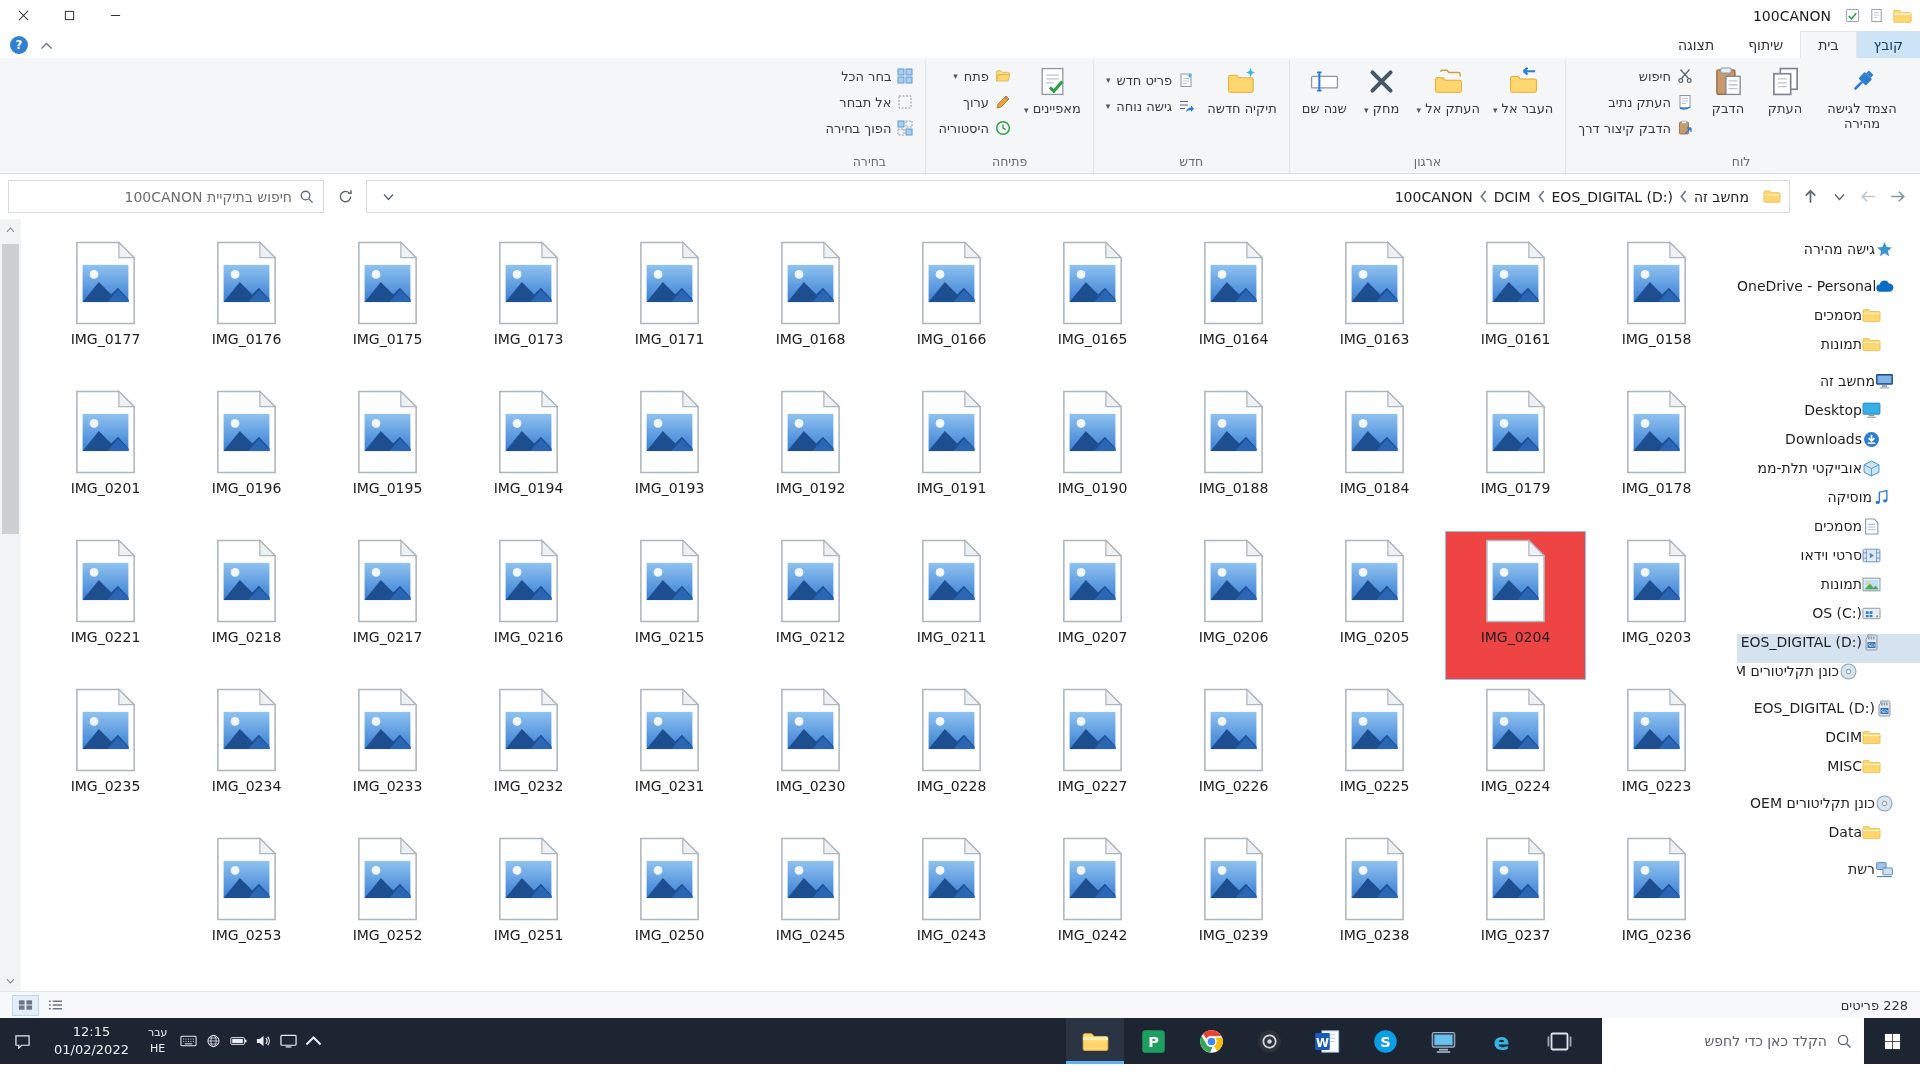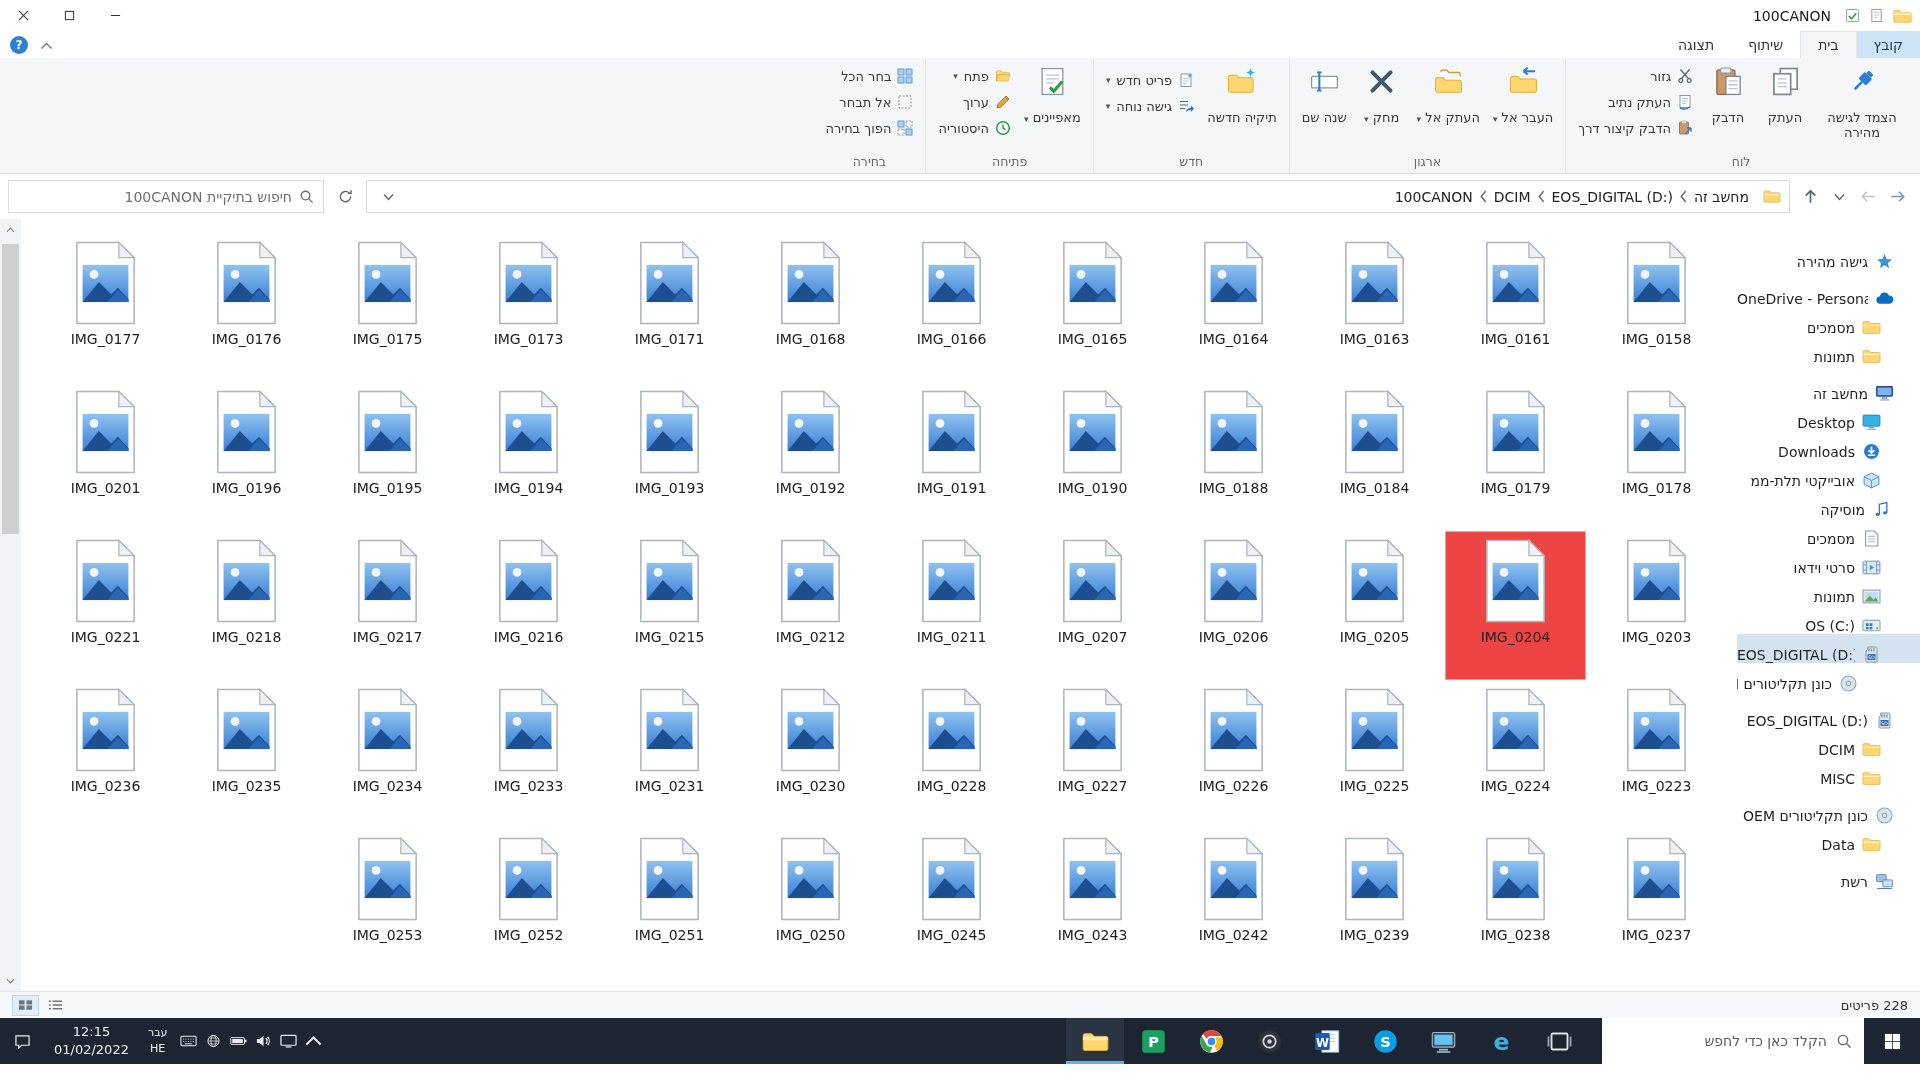--- a/index.html
+++ b/index.html
@@ -29,21 +29,21 @@
 .tabrow-end{margin-inline-start:auto;display:flex;align-items:center;gap:12px;padding-left:10px}
 .collapse-btn .icon{width:13px;height:8px}
 .help-btn{width:18px;height:18px;border-radius:50%;background:#2f7fd3;color:#fff;font-size:12px;font-weight:bold;display:flex;align-items:center;justify-content:center}
 
 
 .ribbon{height:116px;background:#f5f6f7;border-bottom:1px solid #dcdddf;display:flex;align-items:stretch;padding:2px 4px 0}
 .rgroup{display:flex;flex-direction:column;padding:1px 6px 0}
 .rgroup+.rgroup{border-inline-start:1px solid #e3e4e6}
 .rgroup-content{flex:1;display:flex;align-items:flex-start;gap:1px}
 .rgroup-label{height:19px;text-align:center;font-size:12.5px;color:#6a6a6a}
-.rbtn-lg{display:flex;flex-direction:column;align-items:center;gap:14px;padding:5px 6px 2px;max-width:92px;min-width:56px;text-align:center;font-size:13px;line-height:1.15;color:#3a3a3a}
+.rbtn-lg{display:flex;flex-direction:column;align-items:center;gap:5px;padding:5px 6px 2px;max-width:92px;min-width:56px;text-align:center;font-size:13px;line-height:1.15;color:#3a3a3a}
 .rbtn-lg>.icon{width:31px;height:31px}
 .rlabel{display:inline}
 .rcol{display:flex;flex-direction:column;padding-top:2px}
 .rbtn-sm{display:flex;align-items:center;gap:6px;height:26px;padding:0 6px;font-size:13px;color:#3a3a3a;white-space:nowrap}
 .rbtn-sm .icon{width:16px;height:16px}
 .caret{font-size:9px;color:#555}
 
 
 .addressrow{height:45px;background:#fff;display:flex;align-items:center;padding:6px 8px;gap:6px}
 .nav-btns{display:flex;align-items:center}
@@ -60,21 +60,21 @@
 .refresh-btn{width:30px;height:30px;display:flex;align-items:center;justify-content:center}
 .refresh-btn .icon{width:15px;height:15px}
 .searchbox{width:316px;height:33px;border:1px solid #d9dbdd;background:#fff;display:flex;align-items:center;padding:0 9px;gap:7px}
 .searchbox .icon{width:15px;height:15px}
 .searchbox input{border:none;outline:none;flex:1;font:inherit;font-size:14px;color:#333;background:transparent}
 .searchbox input::placeholder{color:#6e6e6e}
 
 
 .main{flex:1;display:flex;overflow:hidden;background:#fff}
 .nav-pane{width:183px;padding-top:22px;overflow:hidden}
-.nav-item{display:flex;align-items:flex-end;height:29px;gap:7px;white-space:nowrap;overflow:hidden}
+.nav-item{display:flex;align-items:flex-start;height:29px;white-space:nowrap;overflow:hidden}
 .nav-item .icon{width:19px;height:17px}
 .nav-label{font-size:14px;color:#1f1f1f;overflow:hidden}
 .nav-item.gap{margin-top:8px}
 .nav-item.selected{background:#d5e3f1}
 .content{flex:1;overflow:hidden}
 .file-grid{display:grid;grid-template-columns:repeat(12,141px);grid-auto-rows:149px;padding:14px 10px 0 0}
 .file-item{display:flex;flex-direction:column;align-items:center;padding-top:7px;gap:6px;border:1px solid transparent}
 .file-item.selected{background:#ef4444;border-color:#84c6f5}
 .file-icon{width:67px;height:84px}
 .file-label{font-size:14px;color:#202020}
@@ -224,21 +224,21 @@
         </div>
         <div class="rcol">
           <div class="rbtn-sm">
               <span class="icon">
                 <svg viewBox="0 0 16 16">
                   <path d="M3.5 1.5 L11.5 10.5 M12.5 1.5 L4.5 10.5" stroke="#5a6673" stroke-width="1.3"></path>
                   <circle cx="3.8" cy="12.6" r="1.9" fill="none" stroke="#5a6673" stroke-width="1.2"></circle>
                   <circle cx="12.2" cy="12.6" r="1.9" fill="none" stroke="#5a6673" stroke-width="1.2"></circle>
                 </svg>
               </span>
-              <span>גזור</span>
+              <span>חיפוש</span>
             </div>
           <div class="rbtn-sm">
               <span class="icon">
                 <svg viewBox="0 0 16 16">
                   <rect x="3" y="1.5" width="10" height="12" fill="#fff" stroke="#8a98a6"></rect>
                   <path d="M5 4.5 h6 M5 7 h6 M5 9.5 h4" stroke="#b9c6d2"></path>
                   <path d="M3 14 q5 2.5 10-1" fill="none" stroke="#2b7cd3" stroke-width="1.4"></path>
                 </svg>
               </span>
               <span>העתק נתיב</span>
@@ -1549,20 +1549,39 @@
                 </defs>
                 <path d="M5 1.5 H49 L65 17.5 V86.5 H5 Z" fill="#fff" stroke="#adb5bd" stroke-width="1.6"></path>
                 <path d="M49 1.5 V17.5 H65 Z" fill="#edf1f4" stroke="#adb5bd" stroke-width="1.3"></path>
                 <rect x="11" y="25" width="48" height="39" fill="url(#ph)"></rect>
                 <circle cx="23" cy="35" r="4.6" fill="#f2f7fb"></circle>
                 <path d="M11 64 L28 43 L41 56 L48 49 L59 61 V64 Z" fill="#1d4e8f"></path>
                 <path d="M37 64 L48 51 L59 62 V64 Z" fill="#2a66b4"></path>
               </svg>
             </span>
             <span class="file-label" dir="ltr">IMG_0231</span>
+          </div>
+          <div class="file-item">
+            <span class="icon file-icon">
+              <svg viewBox="0 0 70 88">
+                <defs>
+                  <linearGradient id="ph" x1="0" y1="0" x2="0" y2="1">
+                    <stop offset="0" stop-color="#8fc2ef"></stop>
+                    <stop offset="1" stop-color="#3a7fd5"></stop>
+                  </linearGradient>
+                </defs>
+                <path d="M5 1.5 H49 L65 17.5 V86.5 H5 Z" fill="#fff" stroke="#adb5bd" stroke-width="1.6"></path>
+                <path d="M49 1.5 V17.5 H65 Z" fill="#edf1f4" stroke="#adb5bd" stroke-width="1.3"></path>
+                <rect x="11" y="25" width="48" height="39" fill="url(#ph)"></rect>
+                <circle cx="23" cy="35" r="4.6" fill="#f2f7fb"></circle>
+                <path d="M11 64 L28 43 L41 56 L48 49 L59 61 V64 Z" fill="#1d4e8f"></path>
+                <path d="M37 64 L48 51 L59 62 V64 Z" fill="#2a66b4"></path>
+              </svg>
+            </span>
+            <span class="file-label" dir="ltr">IMG_0232</span>
           </div>
           <div class="file-item">
             <span class="icon file-icon">
               <svg viewBox="0 0 70 88">
                 <defs>
                   <linearGradient id="ph" x1="0" y1="0" x2="0" y2="1">
                     <stop offset="0" stop-color="#8fc2ef"></stop>
                     <stop offset="1" stop-color="#3a7fd5"></stop>
                   </linearGradient>
                 </defs>

